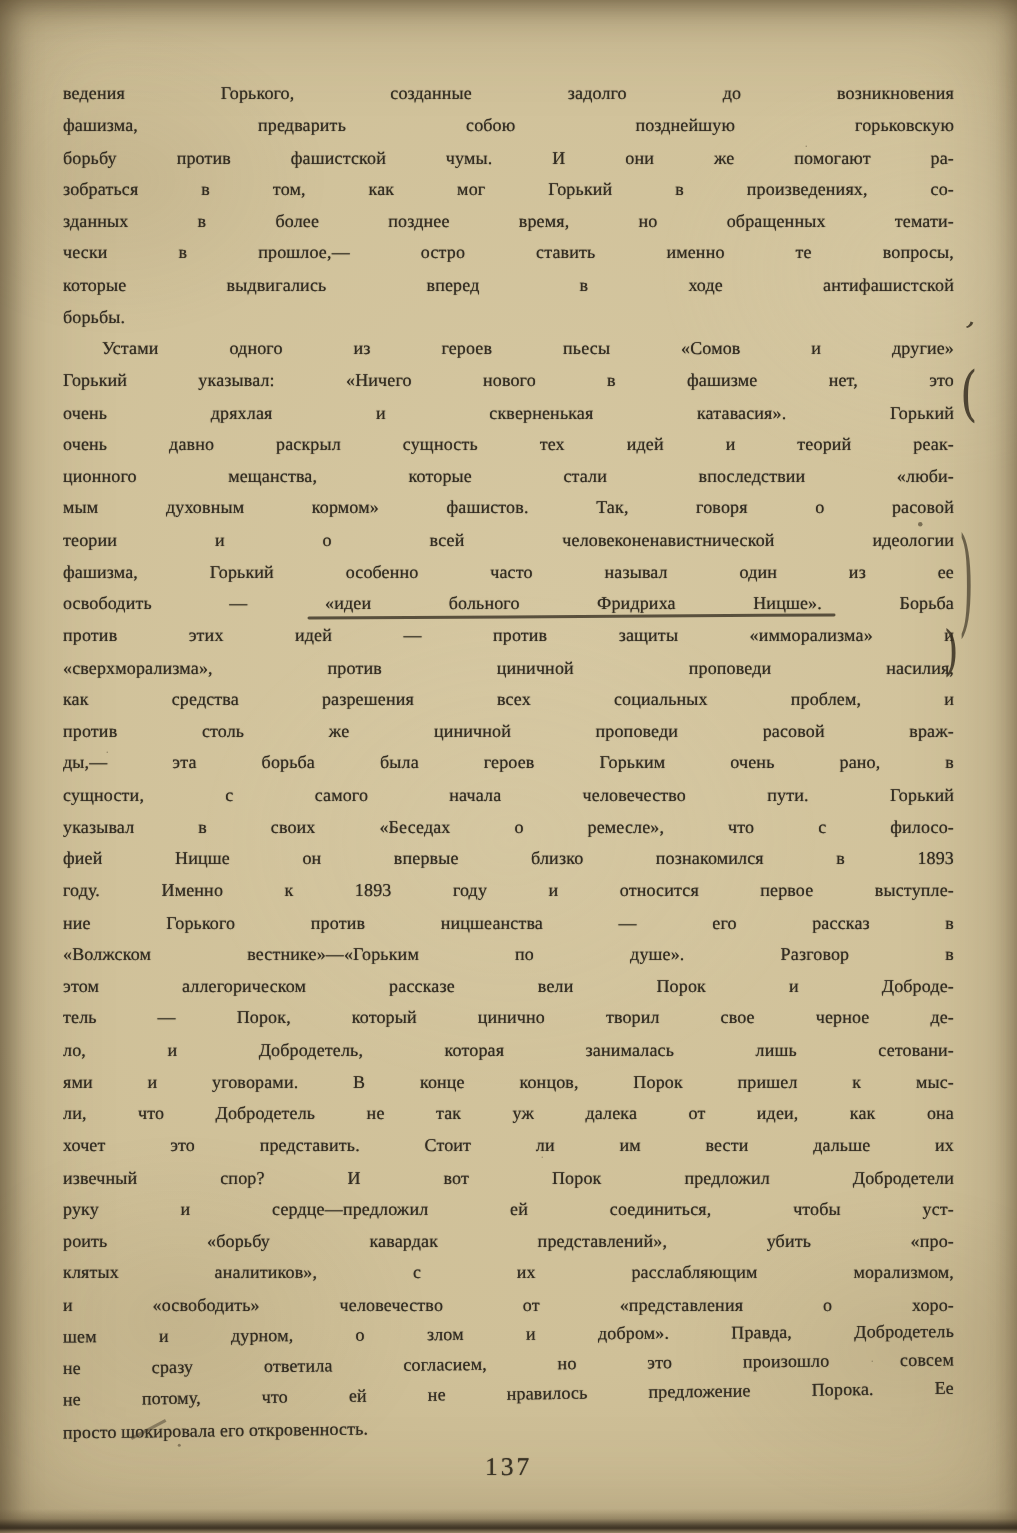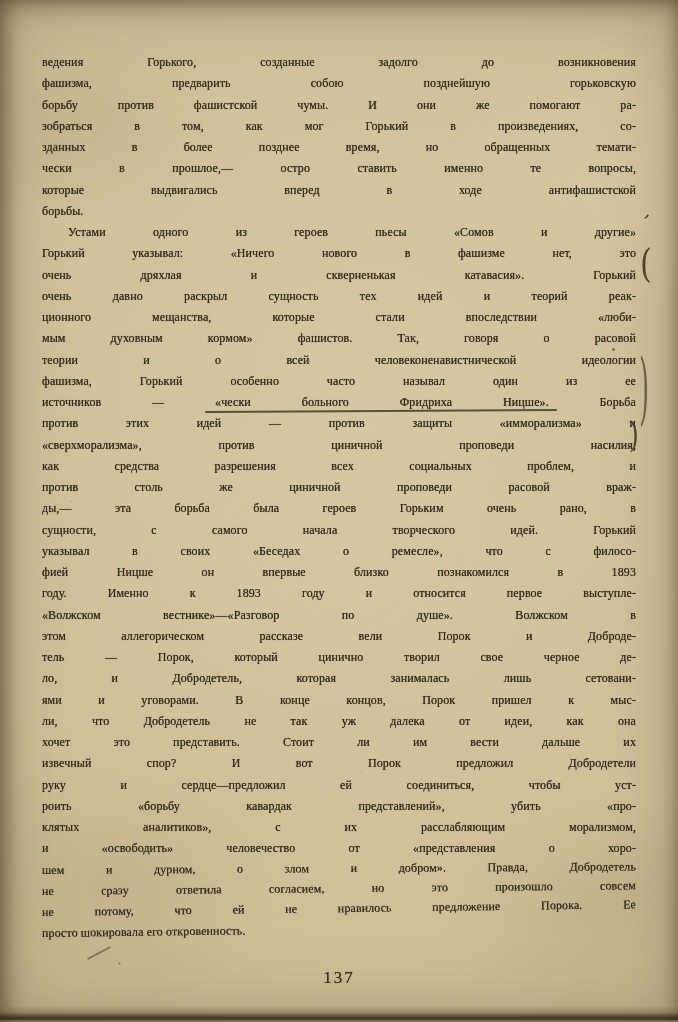--- a/index.html
+++ b/index.html
@@ -103,31 +103,32 @@
     </div>
     <div>
       <div class="line indent">Устами одного из героев пьесы «Сомов и другие»</div>
       <div class="line">Горький указывал: «Ничего нового в фашизме нет, это</div>
       <div class="line">очень дряхлая и скверненькая катавасия». Горький</div>
       <div class="line">очень давно раскрыл сущность тех идей и теорий реак-</div>
       <div class="line">ционного мещанства, которые стали впоследствии «люби-</div>
       <div class="line">мым духовным кормом» фашистов. Так, говоря о расовой</div>
       <div class="line">теории и о всей человеконенавистнической идеологии</div>
       <div class="line">фашизма, Горький особенно часто называл один из ее</div>
-      <div class="line">источников — «чески больного Фридриха Ницше». Борьба</div>
+      <div class="line">освободить — «идеи больного Фридриха Ницше». Борьба</div>
       <div class="line">против этих идей — против защиты «имморализма» и</div>
       <div class="line">«сверхморализма», против циничной проповеди насилия,</div>
       <div class="line">как средства разрешения всех социальных проблем, и</div>
       <div class="line">против столь же циничной проповеди расовой враж-</div>
       <div class="line">ды,— эта борьба была героев Горьким очень рано, в</div>
-      <div class="line">сущности, с самого начала творческого идей. Горький</div>
+      <div class="line">сущности, с самого начала человечество пути. Горький</div>
       <div class="line">указывал в своих «Беседах о ремесле», что с филосо-</div>
       <div class="line">фией Ницше он впервые близко познакомился в 1893</div>
       <div class="line">году. Именно к 1893 году и относится первое выступле-</div>
-      <div class="line">«Волжском вестнике»—«Разговор по душе». Волжском в</div>
+      <div class="line">ние Горького против ницшеанства — его рассказ в</div>
+      <div class="line">«Волжском вестнике»—«Горьким по душе». Разговор в</div>
       <div class="line">этом аллегорическом рассказе вели Порок и Доброде-</div>
       <div class="line">тель — Порок, который цинично творил свое черное де-</div>
       <div class="line">ло, и Добродетель, которая занималась лишь сетовани-</div>
       <div class="line">ями и уговорами. В конце концов, Порок пришел к мыс-</div>
       <div class="line">ли, что Добродетель не так уж далека от идеи, как она</div>
       <div class="line">хочет это представить. Стоит ли им вести дальше их</div>
       <div class="line">извечный спор? И вот Порок предложил Добродетели</div>
       <div class="line">руку и сердце—предложил ей соединиться, чтобы уст-</div>
       <div class="line">роить «борьбу кавардак представлений», убить «про-</div>
       <div class="line">клятых аналитиков», с их расслабляющим морализмом,</div>

